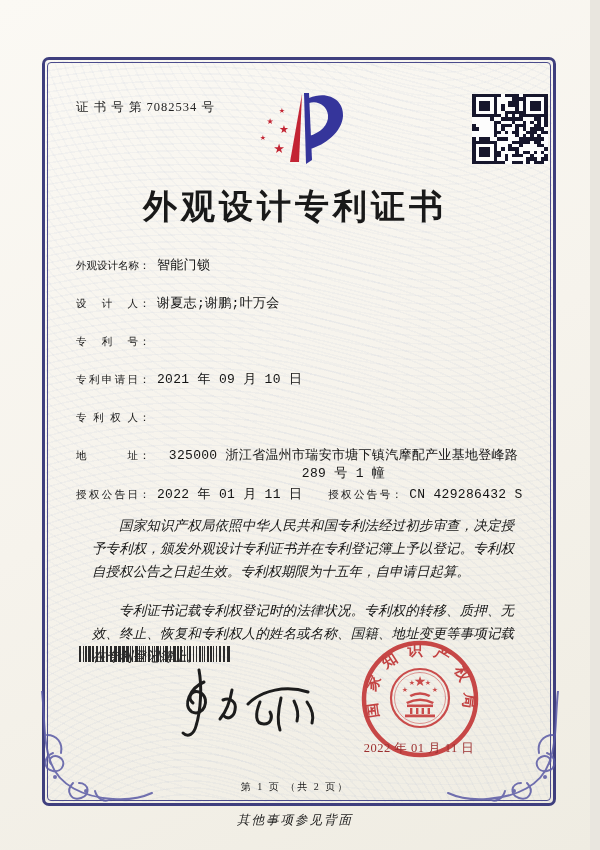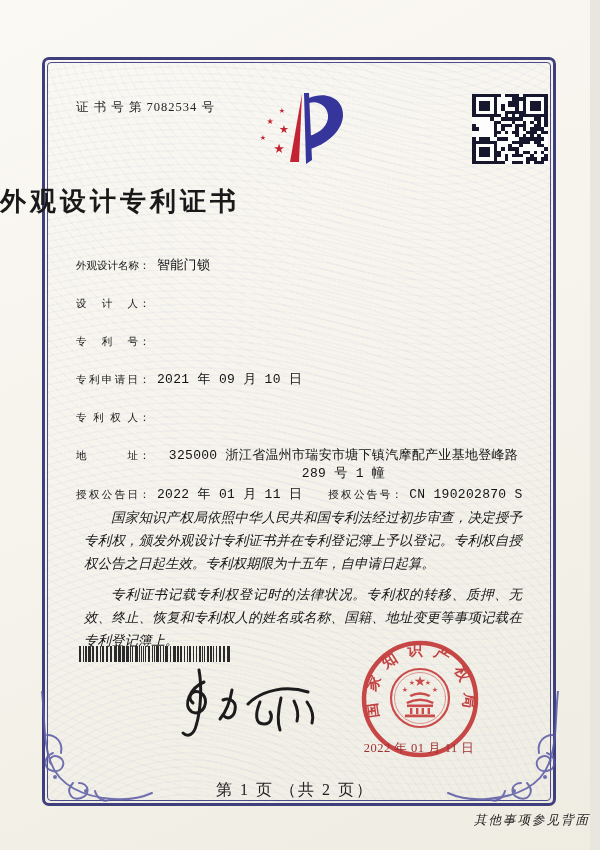--- a/index.html
+++ b/index.html
@@ -15,53 +15,53 @@
       repeating-radial-gradient(circle at 28% 118%, rgba(95,125,185,0.05) 0 1.5px, transparent 1.5px 7px),
       repeating-radial-gradient(circle at 78% -18%, rgba(95,125,185,0.04) 0 1.5px, transparent 1.5px 8px);
   }
   .frame{position:absolute;left:42px;top:57px;width:514px;height:749px;
     border:3px solid #3f3f7e;border-radius:7px;box-sizing:border-box;}
   .frame-inner{position:absolute;inset:2px;border:1px solid #4c4c8c;border-radius:4px;}
 
   .cert-no{position:absolute;left:76px;top:99px;font-size:12.5px;letter-spacing:1px;color:#242424;}
   .logo{position:absolute;left:256px;top:90px;width:90px;height:84px;}
   .qr{position:absolute;left:472px;top:94px;width:76px;height:70px;}
-  .title{position:absolute;left:0;right:0;top:184px;
-    font-size:26px;font-weight:700;letter-spacing:4px;color:#191919;}
+  .title{position:absolute;left:0;right:0;top:184px;text-align:center;
+    font-size:34px;font-weight:700;letter-spacing:4px;color:#191919;}
 
   .fields{position:absolute;left:76px;top:256px;width:454px;}
   .field-row{display:flex;align-items:baseline;margin-bottom:19px;line-height:18px;}
   .field-row.addr{margin-bottom:2px;}
   .f-label{width:62px;flex:0 0 62px;font-size:10.5px;color:#161616;}
   [data-justify]{display:inline-flex;justify-content:space-between;}
   .f-colon{font-size:11px;margin:0 7px 0 1px;}
   .f-value{font-size:13px;letter-spacing:0.3px;color:#131313;font-family:Liberation Mono, monospace;}
   .f-value.addr-v{width:376px;line-height:18px;text-align:center;}
   .pair2{margin-left:26px;display:flex;align-items:baseline;}
 
   .paras{position:absolute;left:76px;top:498px;width:454px;font-size:13.5px;font-style:italic;
     line-height:23px;text-align:justify;color:#161616;}
-  .paras p{margin:8px;text-indent:2em;}
+  .paras p{margin:16px;text-indent:2em;}
 
   .barcode{position:absolute;left:79px;top:646px;width:152px;height:16px;}
   .director{position:absolute;left:79px;top:688px;font-size:14.5px;line-height:27px;
     letter-spacing:2.5px;color:#141414;}
   .signature{position:absolute;left:168px;top:664px;width:158px;height:84px;}
 
   .flourish{position:absolute;width:114px;height:114px;top:691px;}
   .fl-left{left:39px;}
   .fl-right{left:447px;transform:scaleX(-1);}
 
   .seal{position:absolute;left:356px;top:636px;width:128px;height:128px;opacity:0.93;}
   .seal-date{position:absolute;left:348px;top:740px;width:142px;text-align:center;
     font-size:12.5px;color:#9c2f2f;letter-spacing:0.5px;}
 
   .page-num{position:absolute;left:0;right:0;top:780px;text-align:center;
-    font-size:16px;letter-spacing:2px;color:#222;}
-  .back-note{position:absolute;left:0;right:0;top:812px;text-align:right;
+    font-size:10px;letter-spacing:2px;color:#222;}
+  .back-note{position:absolute;left:0;right:0;top:812px;text-align:center;
     font-size:12.5px;font-style:italic;letter-spacing:2px;color:#1d1d1d;}
 </style>
 </head>
 <body>
 
 <div class="page">
 
   <div class="guilloche"></div>
 
   <div class="frame">
@@ -363,20 +363,21 @@
         <span class="f-colon">：</span>
       <span class="f-value">智能门锁</span>
     </div>
     <div class="field-row">
       <span class="f-label" data-justify="">
           <span>设</span>
           <span>计</span>
           <span>人</span>
         </span>
         <span class="f-colon">：</span>
+      <span class="f-value">谢夏志;谢鹏;叶万会</span>
     </div>
     <div class="field-row">
       <span class="f-label" data-justify="">
           <span>专</span>
           <span>利</span>
           <span>号</span>
         </span>
         <span class="f-colon">：</span>
     </div>
     <div class="field-row">
@@ -419,21 +420,21 @@
       <span class="f-value">2022 年 01 月 11 日</span>
       <span class="pair2">
         <span class="f-label" data-justify="">
             <span>授</span>
             <span>权</span>
             <span>公</span>
             <span>告</span>
             <span>号</span>
           </span>
           <span class="f-colon">：</span>
-        <span class="f-value">CN 190202870 S</span>
+        <span class="f-value">CN 429286432 S</span>
       </span>
     </div>
   </div>
 
   <div class="paras">
     <p>国家知识产权局依照中华人民共和国专利法经过初步审查，决定授予专利权，颁发外观设计专利证书并在专利登记簿上予以登记。专利权自授权公告之日起生效。专利权期限为十五年，自申请日起算。</p>
     <p>专利证书记载专利权登记时的法律状况。专利权的转移、质押、无效、终止、恢复和专利权人的姓名或名称、国籍、地址变更等事项记载在专利登记簿上。</p>
   </div>
 
   <svg class="barcode" viewBox="0 0 152 16" preserveAspectRatio="none">

